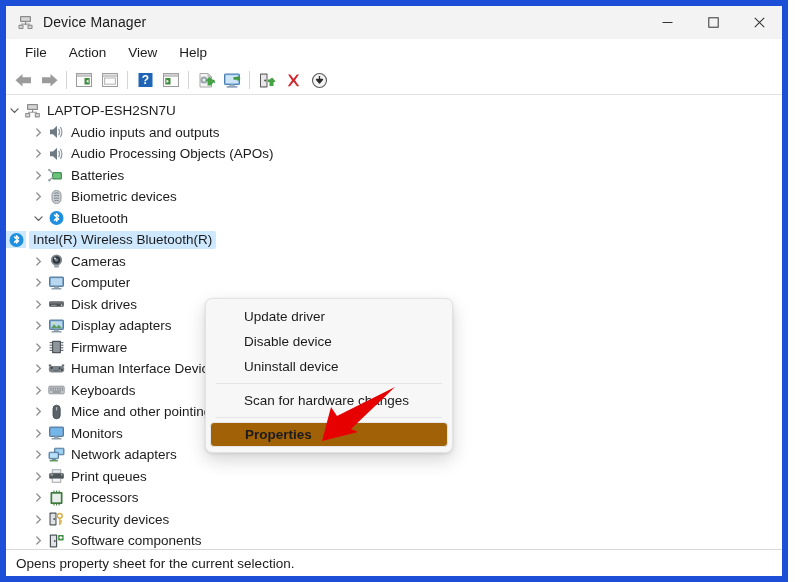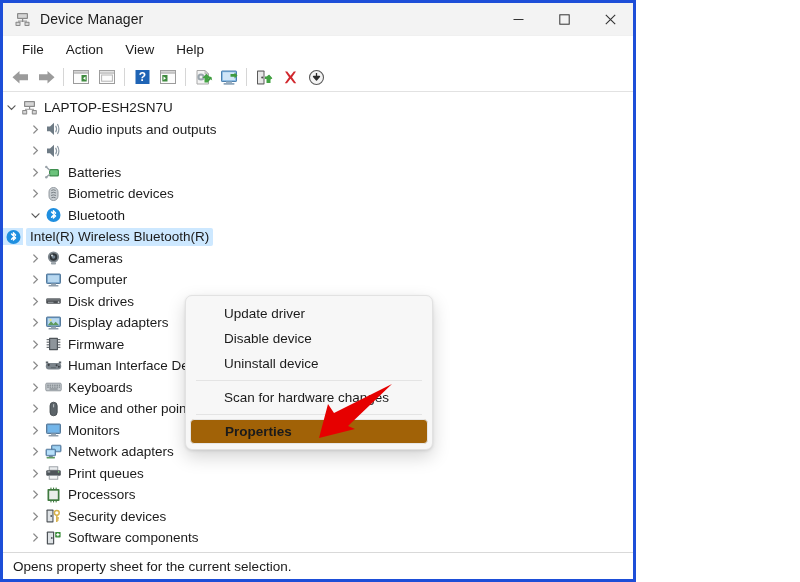--- a/index.html
+++ b/index.html
@@ -11,27 +11,27 @@
     height: 582px;
     background: #ffffff;
     font-family: "Liberation Sans", sans-serif;
     font-size: 13px;
     color: #1b1b1b;
     overflow: hidden;
     -webkit-font-smoothing: antialiased;
   }
   .window {
     position: relative;
-    width: 636px;
+    width: 788px;
     height: 582px;
     background: #ffffff;
     display: flex;
     flex-direction: column;
     box-sizing: border-box;
-    border: 3px solid #1d4ed8;
+    border: 6px solid #1d4ed8;
   }
 
   
   .titlebar {
     height: 32px;
     min-height: 32px;
     background: #f3f3f3;
     display: flex;
     align-items: center;
     position: relative;
@@ -157,21 +157,21 @@
     padding: 1px 4px 2px 4px;
     margin-left: -2px;
   }
   .row.selected .ico-wrap-sel {
     background: #cde8ff;
   }
 
   
   .ctxmenu {
     position: absolute;
-    left: 182px;
+    left: 199px;
     top: 203px;
     width: 248px;
     background: #f7f7f7;
     border: 1px solid #e2e2e2;
     border-radius: 7px;
     box-shadow: 0 7px 18px rgba(0,0,0,0.17), 0 1px 3px rgba(0,0,0,0.10);
     padding: 5px 4px;
     z-index: 40;
     box-sizing: border-box;
   }
@@ -393,20 +393,21 @@
             <path d="M2.8 1 L6.4 4.5 L2.8 8" fill="none" stroke="#8a8a8a" stroke-width="1.2" stroke-linecap="round"></path>
           </svg>
       </span>
       <span class="ico">
         <svg width="17" height="16" viewBox="0 0 17 16">
           <path d="M2 5.5 L5 5.5 L9 1.8 L9 14 L5 10.3 L2 10.3 Z" fill="#6e7b85"></path>
           <path d="M10.6 4.8 Q12.6 8 10.6 11.2" fill="none" stroke="#8c99a3" stroke-width="1.2"></path>
           <path d="M12.4 3 Q15.4 8 12.4 13" fill="none" stroke="#8c99a3" stroke-width="1.2"></path>
         </svg>
       </span>
+      <span class="lbl">Audio Processing Objects (APOs)</span>
     </div>
 
     <div class="row depth1">
       <span class="chev">
         <svg width="9" height="9" viewBox="0 0 9 9">
             <path d="M2.8 1 L6.4 4.5 L2.8 8" fill="none" stroke="#8a8a8a" stroke-width="1.2" stroke-linecap="round"></path>
           </svg>
       </span>
       <span class="ico">
         <svg width="17" height="16" viewBox="0 0 17 16">

